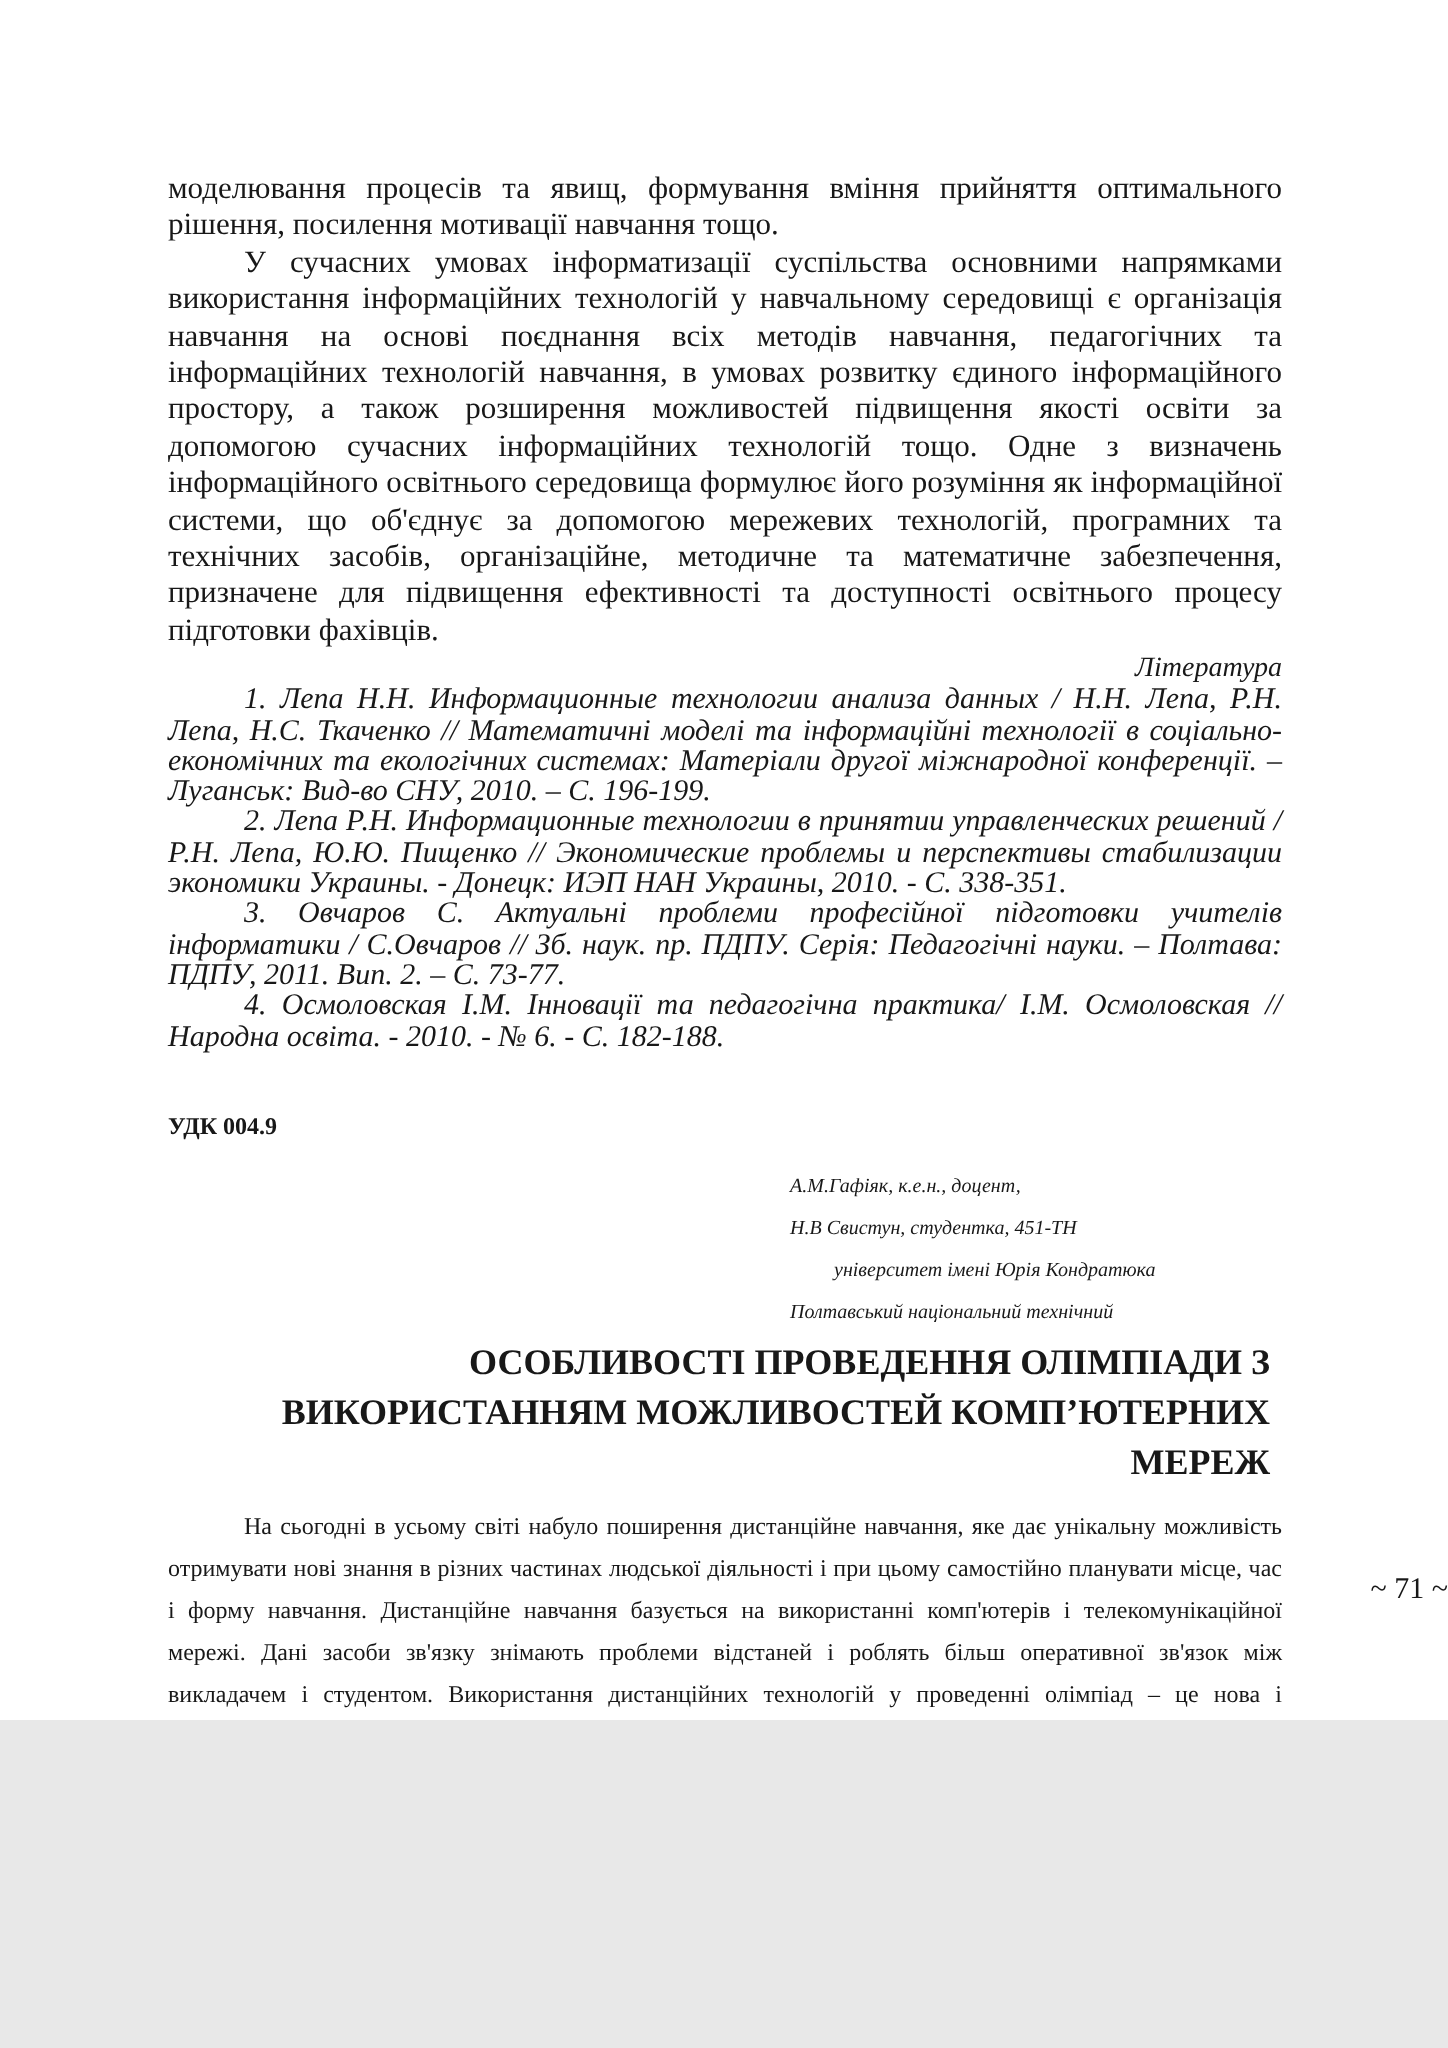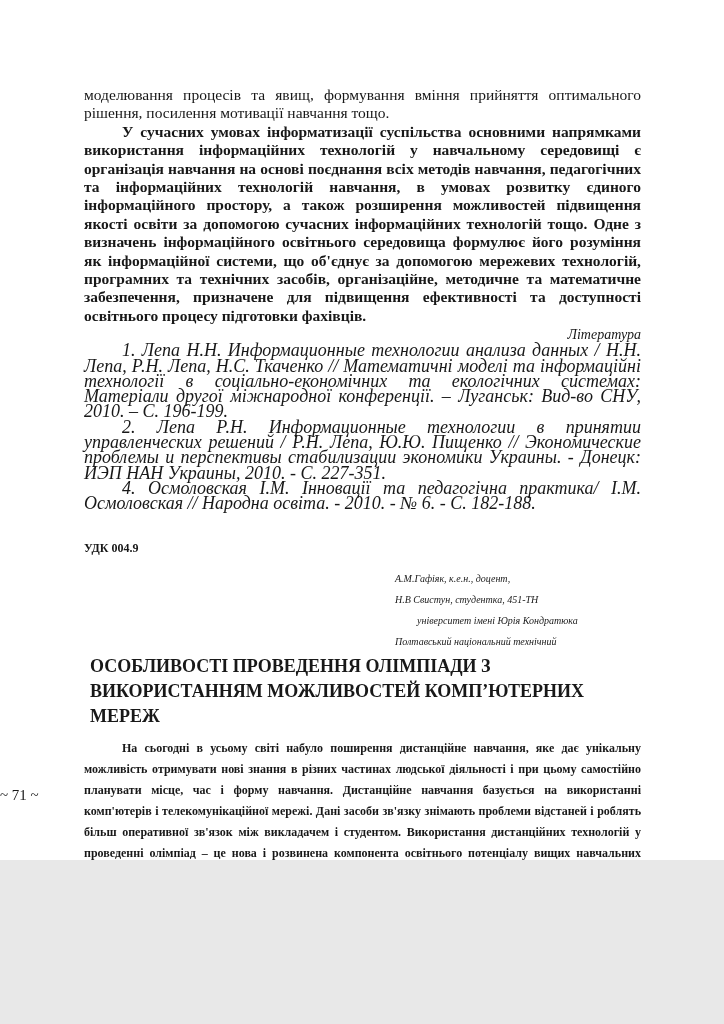--- a/index.html
+++ b/index.html
@@ -24,30 +24,30 @@
     line-height: 18.4px;
     text-align: justify;
     margin: 0;
   }
   .body-par2 {
     font-size: 12px;
     line-height: 21px;
     text-align: justify;
     margin: 0;
   }
-  .first-indent { text-indent: 38px; font-weight: bold; }
+  .first-indent { text-indent: 38px; }
   .lit-heading {
     font-size: 14px;
     font-style: italic;
     text-align: right;
     margin: 2px 0 0 0;
     line-height: 16px;
   }
   .ref {
-    font-size: 18px;
+    font-size: 15px;
     line-height: 15.3px;
     font-style: italic;
     text-align: justify;
     text-indent: 38px;
     margin: 0;
   }
   .udk {
     font-weight: bold;
     font-size: 12px;
     margin-top: 27px;
@@ -59,49 +59,50 @@
     line-height: 21px;
     margin-top: 11px;
     margin-left: 311px;
   }
   .authors .author-line { white-space: nowrap; }
   .authors .author-line.cont { text-indent: 22px; }
   .article-title {
     font-weight: bold;
     font-size: 18px;
     line-height: 25px;
-    text-align: left;
+    text-align: right;
     margin: 2px auto 0 auto;
     width: 545px;
   }
   .opening { margin-top: 9px; }
   .footer {
     position: absolute;
     left: 0;
     bottom: 57px;
     width: 100%;
-    text-align: left;
+    text-align: right;
     font-size: 15px;
     line-height: 16px;
   }
 </style>
 </head>
 <body>
 
 <div class="page">
   <div class="text-col">
 
     <p class="body-par">моделювання процесів та явищ, формування вміння прийняття оптимального рішення, посилення мотивації навчання тощо.</p>
 
     <p class="body-par first-indent">У сучасних умовах інформатизації суспільства основними напрямками використання інформаційних технологій у навчальному середовищі є організація навчання на основі поєднання всіх методів навчання, педагогічних та інформаційних технологій навчання, в умовах розвитку єдиного інформаційного простору, а також розширення можливостей підвищення якості освіти за допомогою сучасних інформаційних технологій тощо. Одне з визначень інформаційного освітнього середовища формулює його розуміння як інформаційної системи, що об'єднує за допомогою мережевих технологій, програмних та технічних засобів, організаційне, методичне та математичне забезпечення, призначене для підвищення ефективності та доступності освітнього процесу підготовки фахівців.</p>
 
     <div class="lit-heading">Література</div>
 
     <p class="ref">1. Лепа Н.Н. Информационные технологии анализа данных / Н.Н. Лепа, Р.Н. Лепа, Н.С. Ткаченко // Математичні моделі та інформаційні технології в соціально-економічних та екологічних системах: Матеріали другої міжнародної конференції. – Луганськ: Вид-во СНУ, 2010. – С. 196-199.</p>
-    <p class="ref">2. Лепа Р.Н. Информационные технологии в принятии управленческих решений / Р.Н. Лепа, Ю.Ю. Пищенко // Экономические проблемы и перспективы стабилизации экономики Украины. - Донецк: ИЭП НАН Украины, 2010. - С. 227-351.</p>
+    <p class="ref">2. Лепа Р.Н. Информационные технологии в принятии управленческих решений / Р.Н. Лепа, Ю.Ю. Пищенко // Экономические проблемы и перспективы стабилизации экономики Украины. - Донецк: ИЭП НАН Украины, 2010. - С. 338-351.</p>
+    <p class="ref">3. Овчаров С. Актуальні проблеми професійної підготовки учителів інформатики / С.Овчаров // Зб. наук. пр. ПДПУ. Серія: Педагогічні науки. – Полтава: ПДПУ, 2011. Вип. 2. – С. 73-77.</p>
     <p class="ref">4. Осмоловская І.М. Інновації та педагогічна практика/ І.М. Осмоловская // Народна освіта. - 2010. - № 6. - С. 182-188.</p>
 
     <div class="udk">УДК 004.9</div>
 
     <div class="authors">
       <div class="author-line">А.М.Гафіяк, к.е.н., доцент,</div>
       <div class="author-line">Н.В Свистун, студентка, 451-ТН</div>
       <div class="author-line cont">університет імені Юрія Кондратюка</div>
       <div class="author-line">Полтавський національний технічний</div>
     </div>

